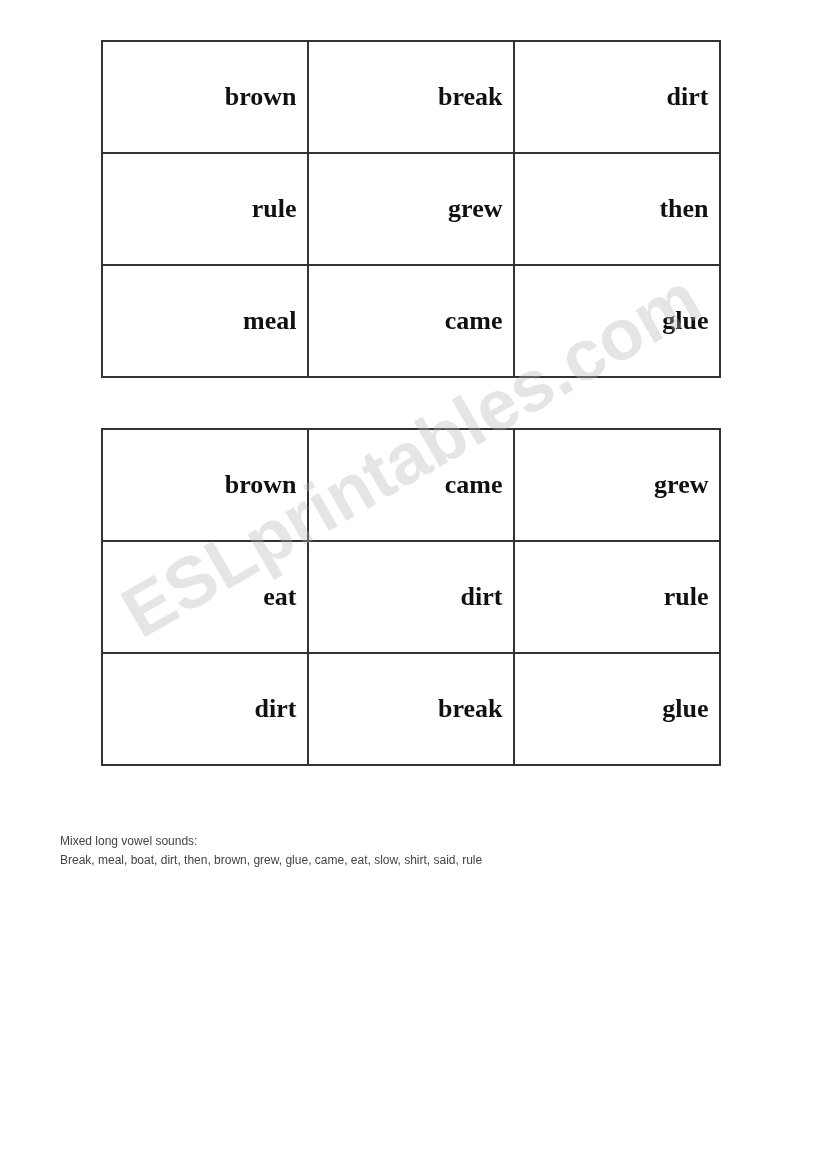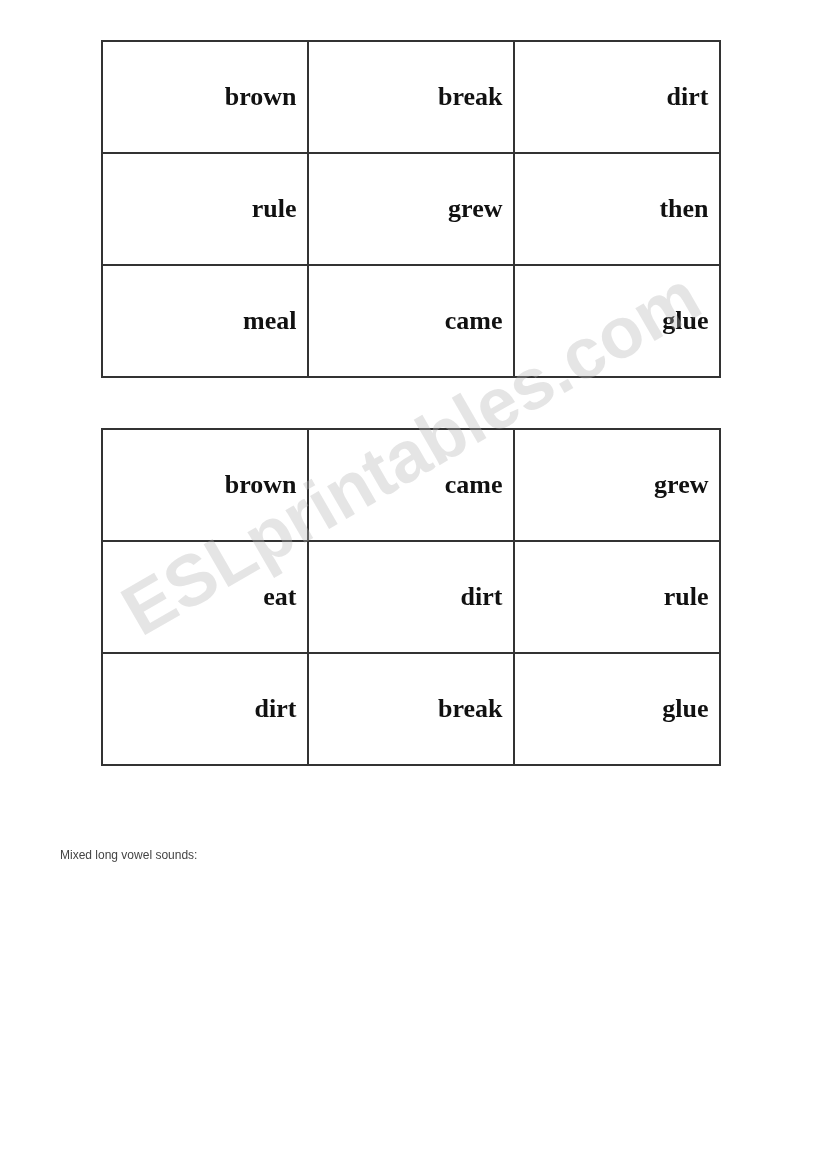--- a/index.html
+++ b/index.html
@@ -53,21 +53,21 @@
       font-family: Arial, sans-serif;
       font-weight: bold;
       white-space: nowrap;
       pointer-events: none;
       z-index: 10;
       line-height: 1.2;
       text-align: center;
     }
 
     .footer-text {
-      margin-top: 30px;
+      margin-top: 16px;
       align-self: flex-start;
       font-family: Arial, sans-serif;
       font-size: 12px;
       color: #444;
       line-height: 1.6;
     }
 
     .grids-wrapper {
       position: relative;
       width: 100%;
@@ -122,16 +122,17 @@
         <tr>
           <td>dirt</td>
           <td>break</td>
           <td>glue</td>
         </tr>
       </tbody>
     </table>
 
     <div class="footer-text">
       <div>Mixed long vowel sounds:</div>
+      <div>Break, meal, boat, dirt, then, brown, grew, glue, came, eat, slow, shirt, said, rule</div>
     </div>
 
   </div>
 </div>
 
 </body></html>

